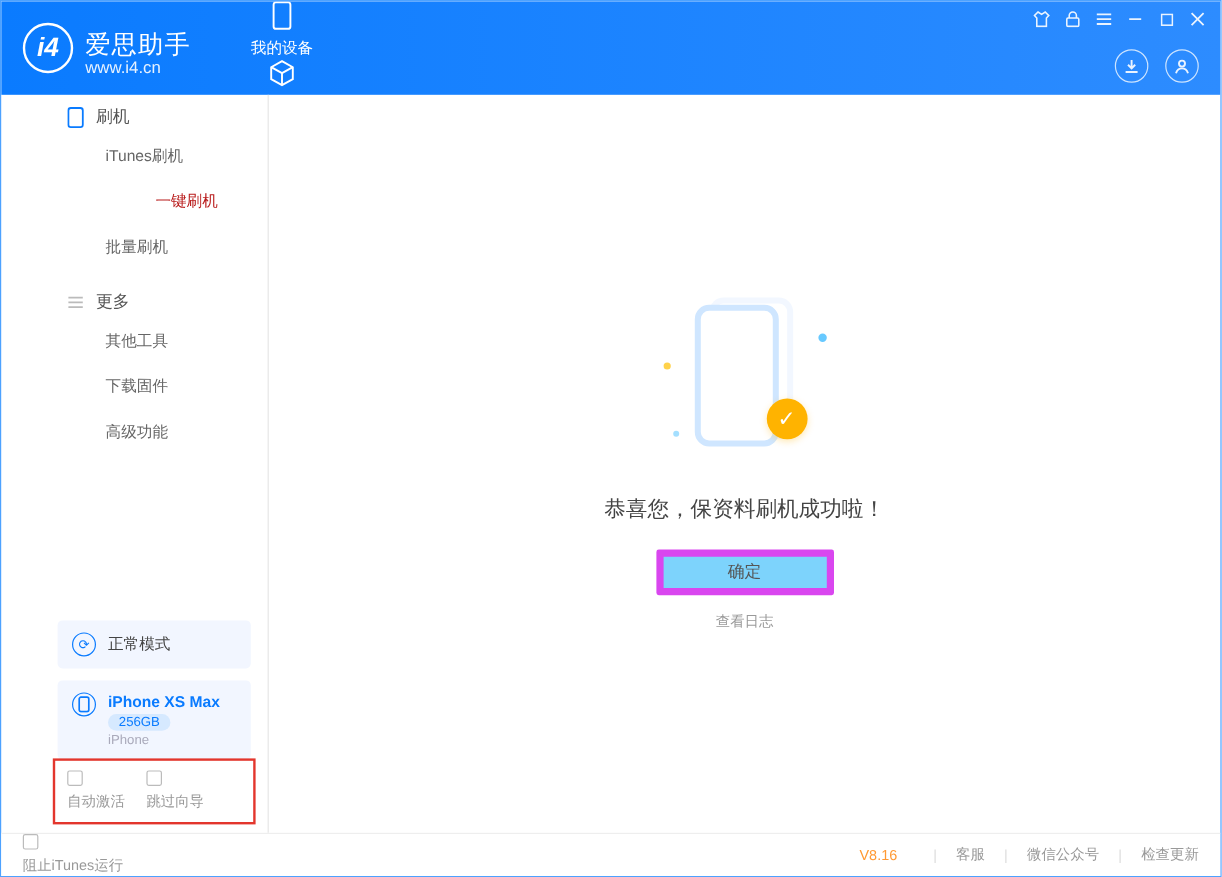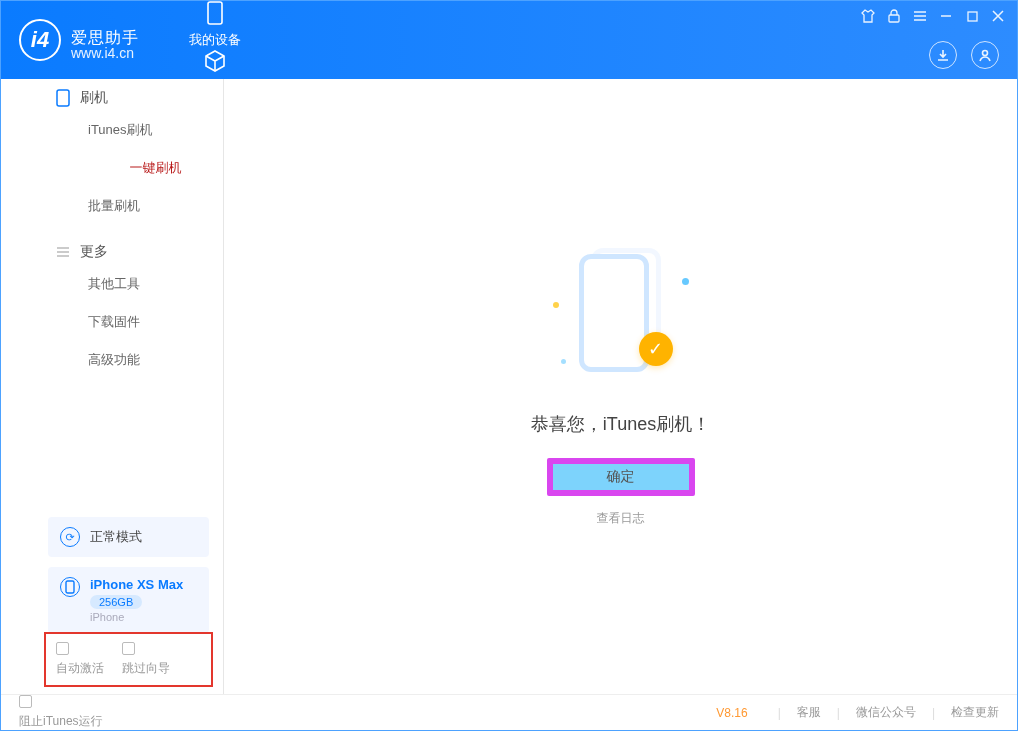--- a/index.html
+++ b/index.html
@@ -3,21 +3,21 @@
 <meta charset="utf-8">
 <style>
 * { margin: 0; padding: 0; box-sizing: border-box; font-family: "Microsoft YaHei", Arial, sans-serif; }
 body { background: #fff; width: 1018px; height: 731px; overflow: hidden; border: 1px solid #4da2ff; position: relative; }
 
 
 .header { height: 78px; background: linear-gradient(90deg, #0a7bff 0%, #2d8cff 100%); display: flex; align-items: center; padding: 0 0 0 18px; position: relative; }
 .logo-wrap { display: flex; align-items: center; margin-right: 30px; }
 .logo-circle { width: 42px; height: 42px; border: 2.5px solid #fff; border-radius: 50%; display: flex; align-items: center; justify-content: center; color: #fff; font-size: 22px; font-weight: bold; font-style: italic; }
 .logo-txt { margin-left: 10px; color: #fff; }
-.logo-title { font-size: 16px; font-weight: 500; letter-spacing: 1px; line-height: 1.1; margin-top: 10px; }
+.logo-title { font-size: 21px; font-weight: 500; letter-spacing: 1px; line-height: 1.1; margin-top: 10px; }
 .logo-sub { font-size: 14px; opacity: .9; line-height: 1.1; }
 
 .nav { display: flex; height: 100%; flex-direction: column; }
 .nav-item { width: 92px; display: flex; flex-direction: column; align-items: center; justify-content: center; color: #fff; font-size: 13px; cursor: pointer; gap: 6px; }
 .nav-item.active { background: rgba(255,255,255,.15); }
 .nav-icon { width: 24px; height: 24px; display: flex; align-items: center; justify-content: center; }
 
 .header-right { position: absolute; right: 10px; top: 6px; display: flex; gap: 8px; color: #fff; font-size: 12px; align-items: center; }
 .win-btn { width: 18px; height: 18px; display: flex; align-items: center; justify-content: center; cursor: pointer; opacity: .9; }
 .header-circles { position: absolute; right: 18px; bottom: 10px; display: flex; gap: 14px; }
@@ -234,21 +234,21 @@
 
   <div class="main">
     <div class="ill">
       <div class="phone-back"></div>
       <div class="phone"></div>
       <div class="badge">✓</div>
       <div class="dot d1"></div>
       <div class="dot d2"></div>
       <div class="dot d3"></div>
     </div>
-    <div class="msg">恭喜您，iTunes刷机！</div>
+    <div class="msg">恭喜您，保资料刷机成功啦！</div>
     <button class="ok-btn">确定</button>
     <a class="log-link">查看日志</a>
   </div>
 </div>
 
 <div class="footer">
   <div class="left">
     <label class="chk">
       <span class="chk-box"></span>
       <span>阻止iTunes运行</span>

